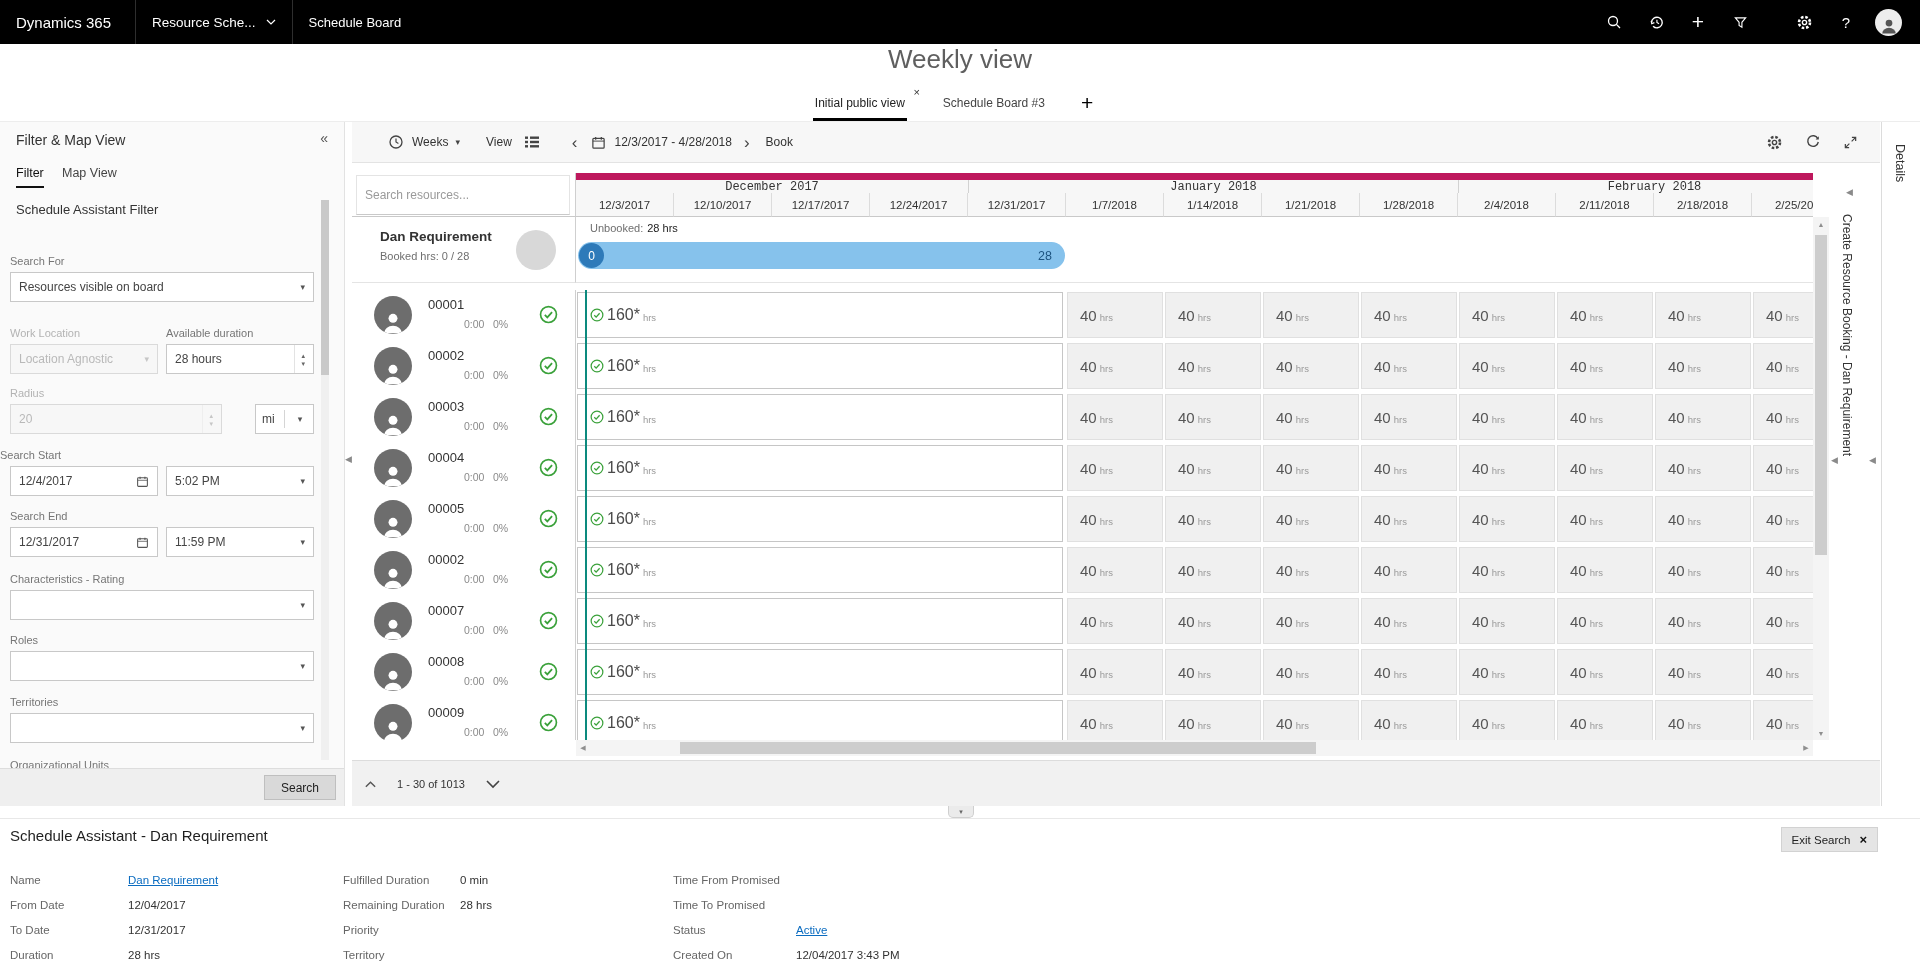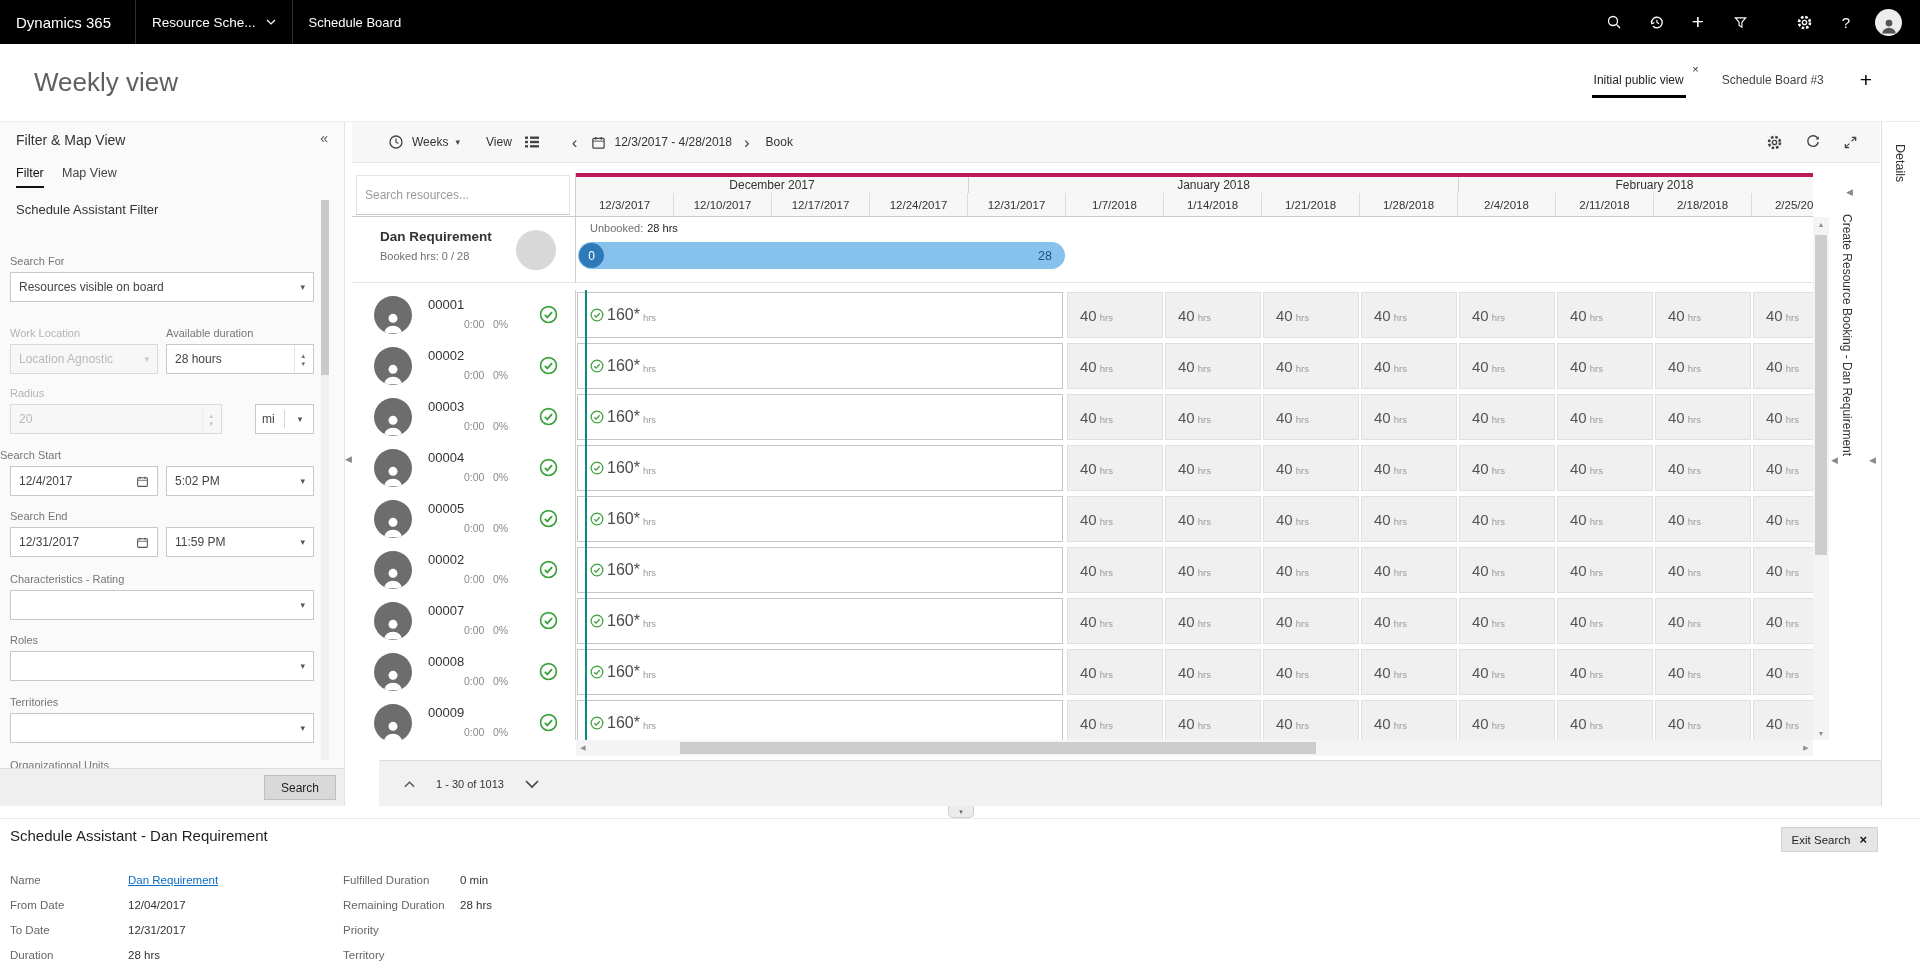--- a/index.html
+++ b/index.html
@@ -14,21 +14,21 @@
 .tb-sep{width:1px;height:44px;background:#2e2e2e;}
 .tb-app{height:44px;display:flex;align-items:center;gap:10px;padding:0 16px;font-size:13.5px;}
 .tb-page{padding:0 16px;font-size:13px;}
 .tb-right{margin-left:auto;display:flex;align-items:center;padding-right:8px;}
 .tb-btn{width:42px;height:44px;display:flex;align-items:center;justify-content:center;font-size:15px;color:#fff;}
 .tb-btn.plus{font-size:21px;font-weight:400;}
 .tb-gap{width:22px;}
 .tb-avatar{width:27px;height:27px;border-radius:50%;background:#ededed;display:flex;align-items:flex-end;justify-content:center;overflow:hidden;margin:0 10px 0 8px;}
 
 
-.viewbar{position:absolute;top:44px;left:0;right:0;height:78px;background:#fff;border-bottom:1px solid #ededed;display:flex;align-items:center;justify-content:space-between;padding:0 34px;}
+.viewbar{position:absolute;top:44px;left:0;right:0;height:78px;background:#fff;border-bottom:1px solid #ededed;display:flex;align-items:center;justify-content:space-between;padding:0 20px;flex-direction:column;}
 .page-title{font-size:26px;color:#5f5f5f;font-weight:400;}
 .view-tabs{display:flex;align-items:center;gap:34px;margin-right:14px;}
 .view-tab{position:relative;font-size:12px;color:#222;padding:6px 2px 11px;}
 .view-tab.active::after{content:"";position:absolute;left:0;right:0;bottom:0;height:3px;background:#000;}
 .view-tab .tab-close{position:absolute;top:-4px;right:-13px;font-size:11px;color:#333;}
 .view-tab.inactive{color:#444;}
 .add-view{font-size:21px;color:#000;line-height:1;padding-bottom:6px;}
 
 
 .sidebar{position:absolute;top:122px;left:0;width:345px;height:684px;background:#fafafa;border-right:1px solid #e2e2e2;overflow:hidden;}
@@ -62,21 +62,21 @@
 .t-sp24{width:26px;}
 .t-chev{font-size:17px;color:#444;padding:0 6px;line-height:1;}
 .t-right{margin-left:auto;display:flex;align-items:center;gap:22px;padding-right:22px;}
 .hdr-band{position:absolute;top:51px;left:0;display:flex;}
 .hdr-left{width:224px;height:44px;position:relative;border-right:1px solid #cfcfcf;border-bottom:1px solid #c9c9c9;}
 .res-search{position:absolute;left:4px;top:2px;width:214px;height:40px;background:#fff;border:1px solid #e4e4e4;border-bottom-color:#c9c9c9;display:flex;align-items:center;padding:0 8px;}
 .res-search input{border:none;outline:none;background:transparent;font:12px "Liberation Sans","DejaVu Sans",sans-serif;color:#444;width:100%;}
 .res-search input::placeholder{color:#9a9a9a;}
 .hdr-grid{width:1237px;overflow:hidden;}
 .hdr-inner{width:1274px;}
-.months{display:flex;height:20px;border-top:4px solid #be185d;}
+.months{display:flex;height:20px;border-top:7px solid #be185d;font-family:Liberation Mono, monospace;}
 .month-cell{background:#f7f7f7;border-left:1px solid #d2d2d2;font-size:12px;color:#333;display:flex;align-items:center;justify-content:center;}
 .month-cell:first-child{border-left:none;}
 .weeks{display:flex;height:24px;}
 .week-cell{width:98px;background:#f7f7f7;border-right:1px solid #dcdcdc;border-bottom:1px solid #c9c9c9;font-size:11.5px;color:#333;display:flex;align-items:center;justify-content:center;}
 
 .req-row{position:absolute;top:95px;left:0;display:flex;height:66px;}
 .req-left{width:224px;position:relative;border-right:1px solid #cfcfcf;border-bottom:1px solid #e4e4e4;background:#fff;}
 .req-name{position:absolute;left:28px;top:12px;font-size:13.5px;font-weight:600;color:#333;}
 .req-booked{position:absolute;left:28px;top:33px;font-size:11px;color:#6e6e6e;}
 .req-avatar{position:absolute;left:164px;top:13px;width:40px;height:40px;border-radius:50%;background:#d8d8d8;}
@@ -106,21 +106,21 @@
 .cell-week{position:absolute;top:2px;height:46px;width:96px;background:#f0f0f0;border:1px solid #e0e0e0;display:flex;align-items:center;padding-left:12px;}
 .cell-week .cell-val{font-size:15px;color:#555;}
 
 .vscroll{position:absolute;left:1461px;top:95px;width:16px;height:523px;background:#f4f4f4;}
 .vs-arrow{position:absolute;left:0;width:16px;height:14px;display:flex;align-items:center;justify-content:center;font-size:7px;color:#8f8f8f;}
 .vs-thumb{position:absolute;left:2px;top:18px;width:12px;height:320px;background:#cdcdcd;}
 .hscroll{position:absolute;left:224px;top:618px;width:1237px;height:16px;background:#f4f4f4;}
 .hs-arrow{position:absolute;top:0;width:14px;height:16px;display:flex;align-items:center;justify-content:center;font-size:7px;color:#8f8f8f;}
 .hs-thumb{position:absolute;left:104px;top:2px;width:636px;height:12px;background:#cdcdcd;}
 
-.b-footer{position:absolute;left:0;top:638px;width:1528px;height:46px;background:#f1f1f1;border-top:1px solid #dcdcdc;display:flex;align-items:center;gap:20px;padding-left:24px;margin-left:27px;}
+.b-footer{position:absolute;left:0;top:638px;width:1528px;height:46px;background:#f1f1f1;border-top:1px solid #dcdcdc;display:flex;align-items:center;gap:20px;padding-left:12px;}
 .pag-text{font-size:11px;color:#333;}
 
 .create-rail{position:absolute;left:1488px;top:92px;writing-mode:vertical-rl;font-size:12px;color:#333;white-space:nowrap;}
 
 .details-rail{position:absolute;left:1881px;top:122px;width:39px;height:684px;border-left:1px solid #dcdcdc;background:#fff;}
 .details-text{position:absolute;left:11px;top:22px;writing-mode:vertical-rl;font-size:12.5px;color:#333;}
 .splitter{position:absolute;left:948px;top:806px;width:26px;height:12px;background:#ebebeb;border:1px solid #cfcfcf;border-top:none;border-radius:0 0 5px 5px;display:flex;align-items:center;justify-content:center;font-size:7px;color:#666;}
 
 .bottom-panel{position:absolute;left:0;top:818px;width:1920px;height:158px;background:#fff;border-top:1px solid #e8e8e8;}
 .bp-title{position:absolute;left:10px;top:8px;font-size:15px;color:#1f1f1f;}
@@ -1076,17 +1076,35 @@
           </div>
           <div class="bp-row">
             <span class="bp-label">Priority</span>
             <span class="bp-value"></span>
           </div>
           <div class="bp-row">
             <span class="bp-label">Territory</span>
             <span class="bp-value"></span>
           </div>
         </div>
+        <div class="bp-col">
+          <div class="bp-row">
+            <span class="bp-label">Time From Promised</span>
+            <span class="bp-value"></span>
+          </div>
+          <div class="bp-row">
+            <span class="bp-label">Time To Promised</span>
+            <span class="bp-value"></span>
+          </div>
+          <div class="bp-row">
+            <span class="bp-label">Status</span>
+            <span class="bp-value link">Active</span>
+          </div>
+          <div class="bp-row">
+            <span class="bp-label">Created On</span>
+            <span class="bp-value">12/04/2017 3:43 PM</span>
+          </div>
+        </div>
       </div>
 
   </section>
 
 </div>
 
 </body></html>

